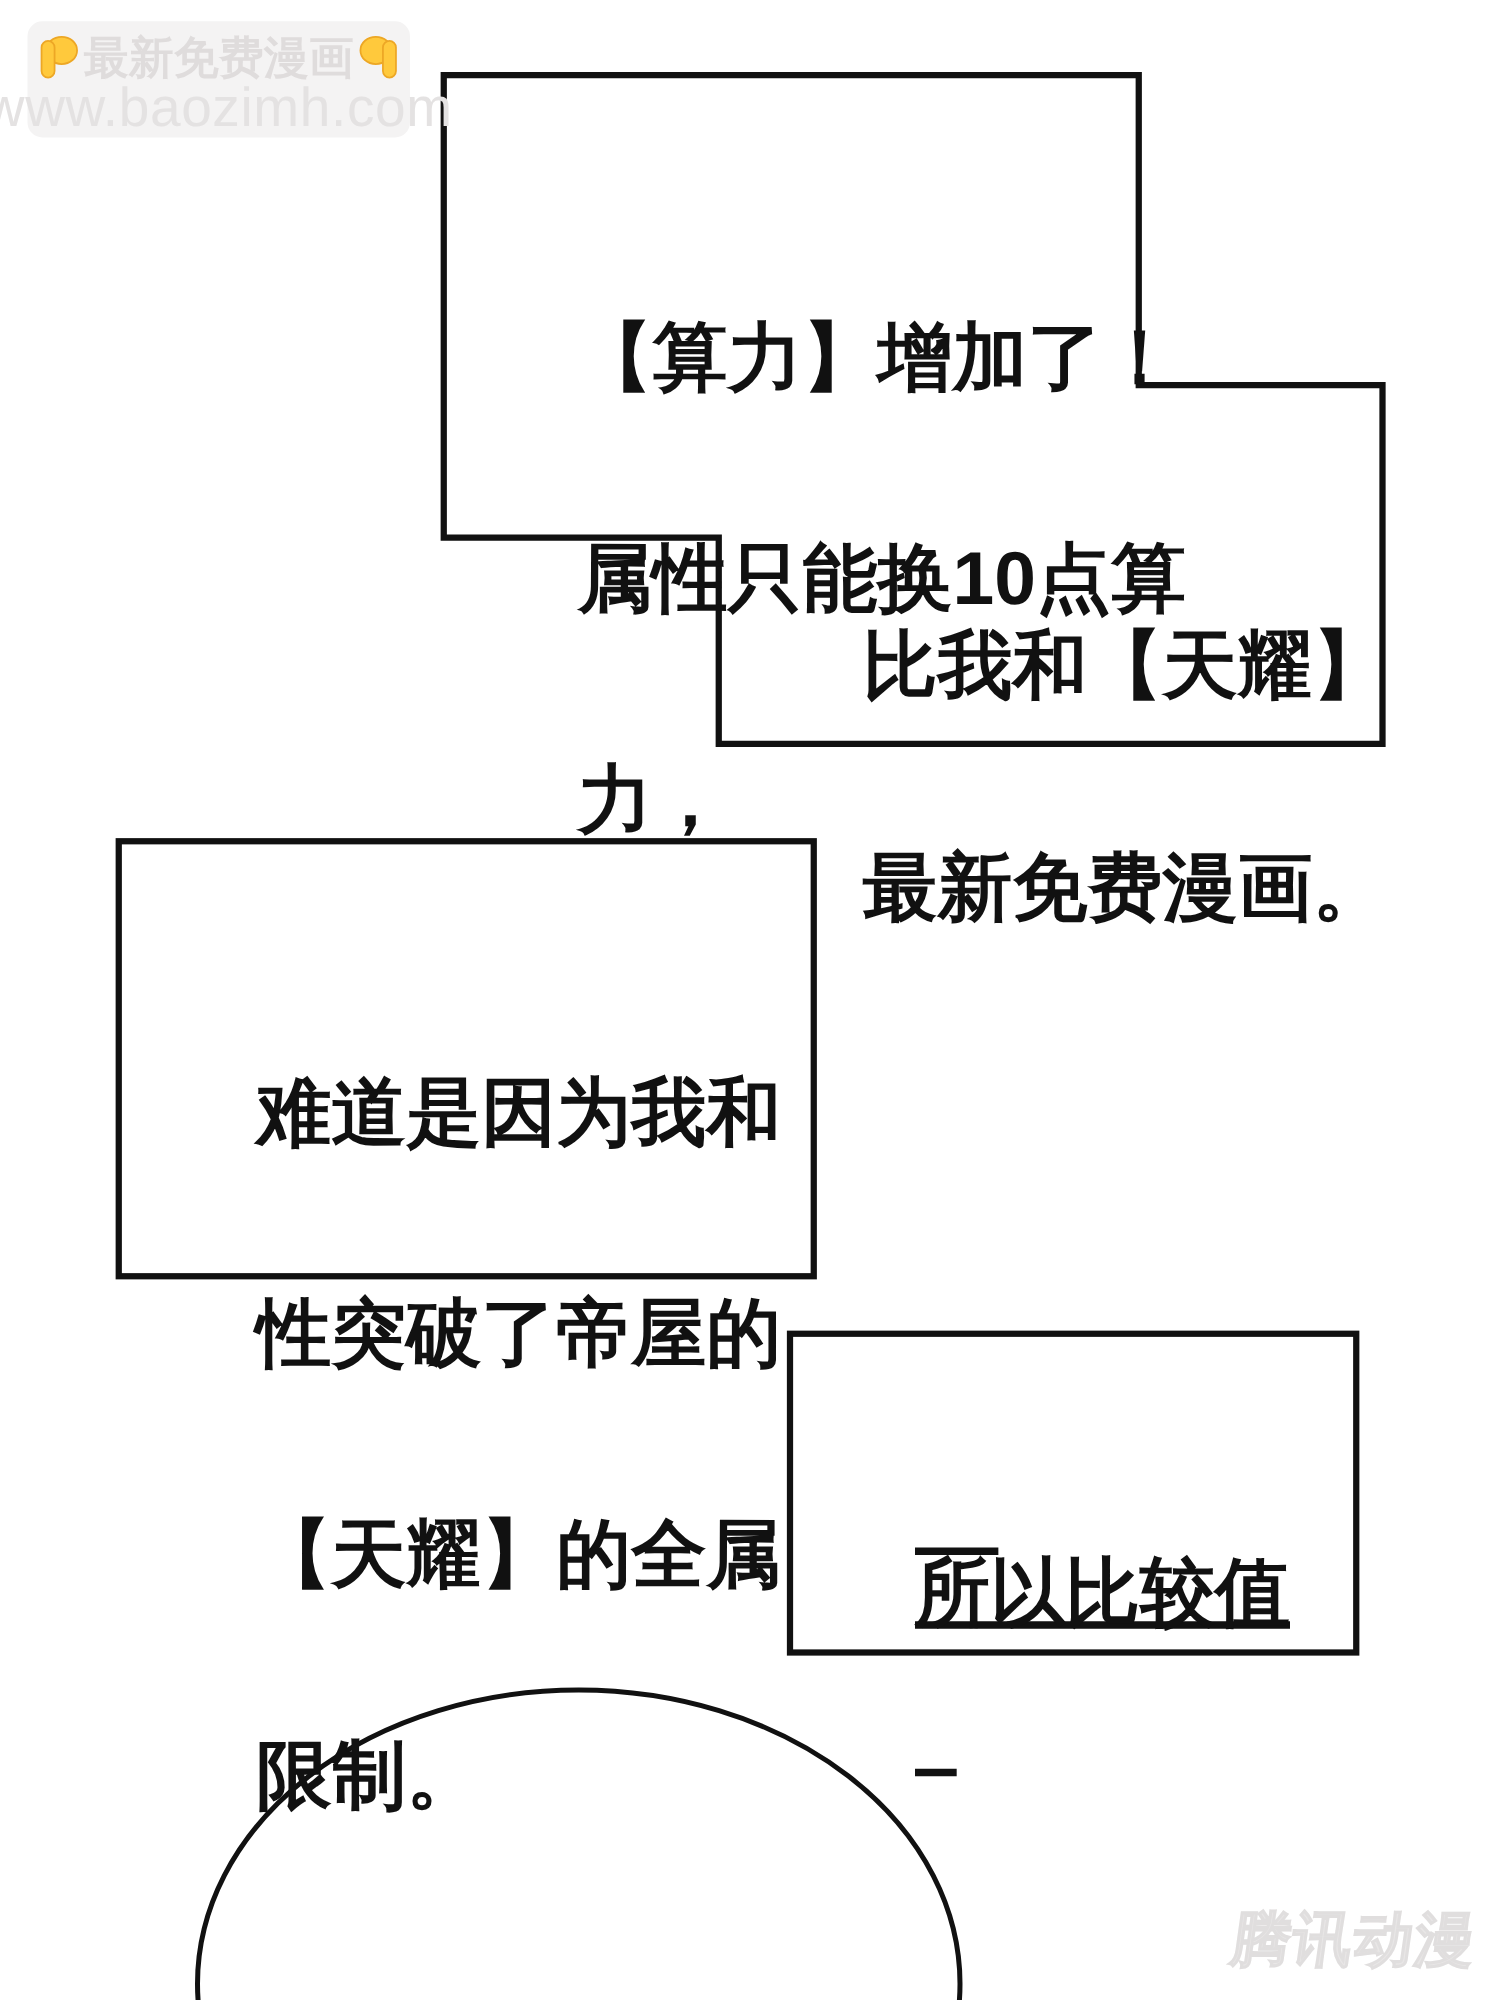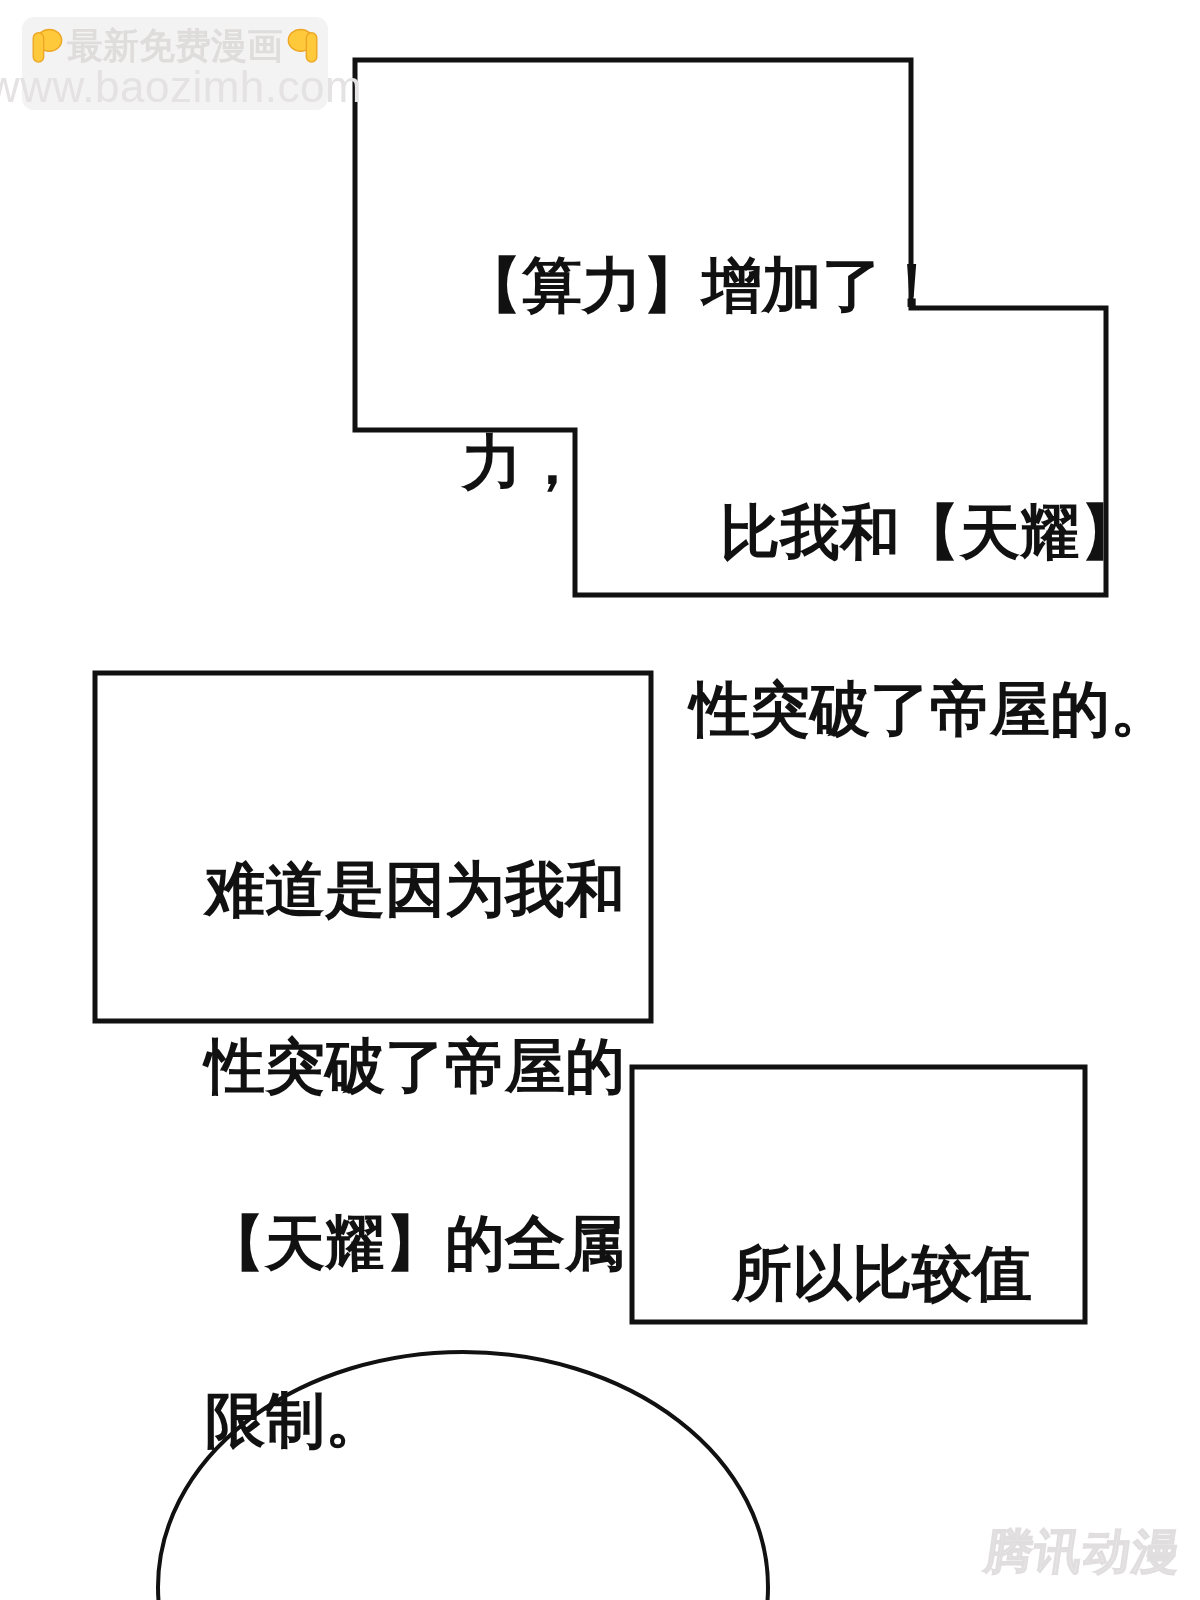--- a/index.html
+++ b/index.html
@@ -48,36 +48,37 @@
 
   <svg class="shapes" viewBox="0 0 1200 1600" xmlns="http://www.w3.org/2000/svg">
     <polygon points="355,60 911,60 911,308 1106,308 1106,595 575,595 575,430 355,430" fill="#ffffff" stroke="#111111" stroke-width="5"></polygon>
     <rect x="95" y="673" width="556" height="348" fill="#ffffff" stroke="#111111" stroke-width="5"></rect>
     <rect x="632" y="1067" width="453" height="255" fill="#ffffff" stroke="#111111" stroke-width="5"></rect>
     <ellipse cx="463" cy="1587" rx="305" ry="235" fill="#ffffff" stroke="#111111" stroke-width="4"></ellipse>
   </svg>
 
   <div class="speech" style="left:462px; top:138px;">
     <div>【算力】增加了！</div>
+    <div>属性只能换10点算</div>
     <div>力，</div>
   </div>
 
   <div class="speech" style="left:690px; top:385px;text-align:center;">
     <div>比我和【天耀】</div>
-    <div>性突破了帝屋的。</div>
+    <div>最新免费漫画。</div>
   </div>
 
   <div class="speech" style="left:205px; top:742px;">
     <div>难道是因为我和</div>
     <div>性突破了帝屋的</div>
     <div>【天耀】的全属</div>
     <div>限制。</div>
   </div>
 
-  <div class="speech" style="left:732px; top:1126px;">
+  <div class="speech" style="left:732px; top:1126px;text-decoration:underline;">
     <div>所以比较值</div>
   </div>
 
   <div class="speech" style="left:326px; top:1500px; line-height:60px;">
     
     
   </div>
 
   <div class="wm-box">
     <div class="wm-row1">

